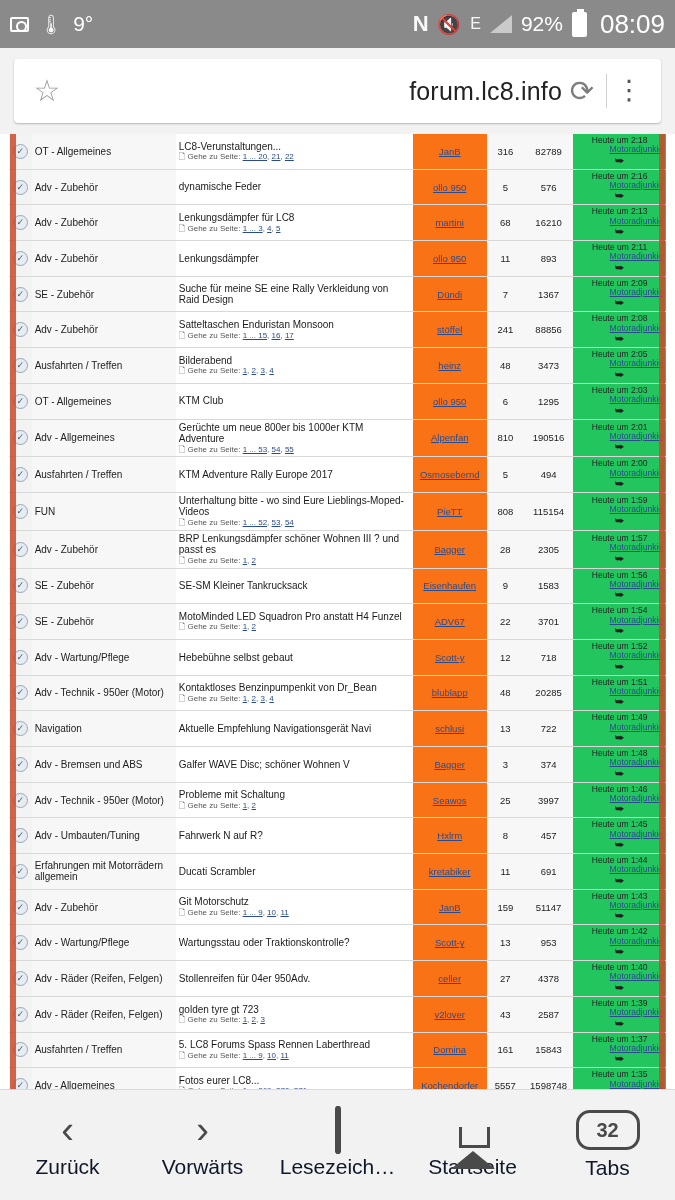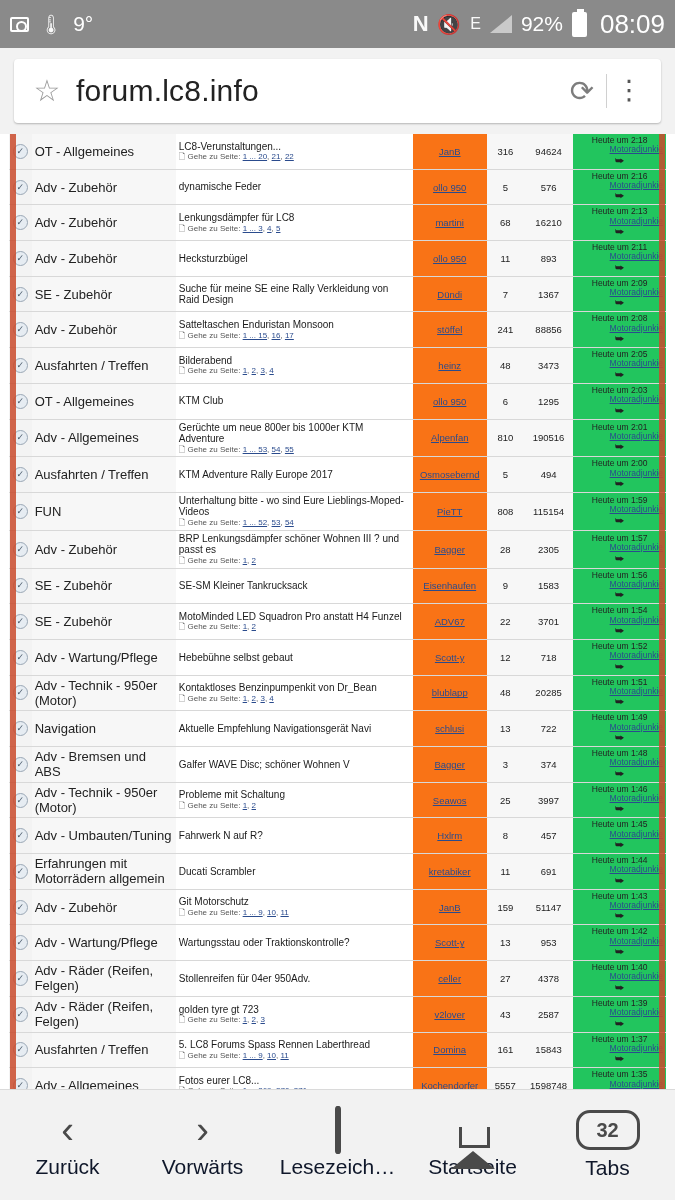--- a/index.html
+++ b/index.html
@@ -45,21 +45,21 @@
   }
   .urlbar {
     flex:1; height:64px; background:#fff; border-radius:4px;
     display:flex; align-items:center; padding:0 14px;
     box-shadow: 0 1px 2px rgba(0,0,0,.25);
   }
   .star {
     font-size:30px; color:#9b9b9b; width:38px; text-align:center; line-height:1;
   }
   .url-text {
-    flex:1; font-size:30px; color:#222; padding-left:10px; letter-spacing:.2px;
+    flex:1; font-size:25px; color:#222; padding-left:10px; letter-spacing:.2px;text-align:right;
   }
   .reload {
     font-size:29px; color:#7d7d7d; width:40px; text-align:center;
   }
   .divider-v { width:1px; height:34px; background:#d0d0d0; margin:0 4px; }
   .kebab { width:36px; text-align:center; color:#555; font-size:27px; line-height:.8; }
 
   
   .page {
     position:relative;
@@ -77,21 +77,21 @@
     table-layout: fixed;
     font-size: 10px; color:#222;
   }
   table.forum td {
     border-bottom:1px solid #d8d8d8;
     padding:2px 3px;
     vertical-align: middle;
     height: 22.3px;
   }
   .c-icon   { width:22px; text-align:center; background:#f3f3f3; }
-  .c-forum  { width:140px; background:#f7f7f7; font-size:13px; color:#222; }
+  .c-forum  { width:140px; background:#f7f7f7; font-size:10px; color:#222; }
   .c-topic  { width:230px; background:#ffffff; }
   .c-author { width:72px; text-align:center; background:#f97316; }
   .c-rep    { width:36px; text-align:center; background:#f7f7f7; }
   .c-views  { width:48px; text-align:center; background:#f7f7f7; }
   .c-last   { width:90px; text-align:center; background:#22c55e; }
 
   .tick {
     display:inline-block; width:15px; height:15px; border-radius:50%;
     border:1px solid #9aa7b5; background:#e6ecf2; color:#4a5a6a;
     font-size:9px; line-height:13px; text-align:center;
@@ -173,21 +173,21 @@
     <tbody id="rows">
         <tr>
           <td class="c-icon"><span class="tick">✓</span></td>
           <td class="c-forum">OT - Allgemeines</td>
           <td class="c-topic">
             <span class="topic-title">LC8-Verunstaltungen...</span>
             <span class="goto"><span>🗋</span> <span>Gehe zu Seite:</span> <span class="pg">1 ... 20</span>, <span class="pg">21</span>, <span class="pg">22</span></span>
           </td>
           <td class="c-author author"><a href="#">JanB</a></td>
           <td class="c-rep num">316</td>
-          <td class="c-views num">94624</td>
+          <td class="c-views num">82789</td>
           <td class="c-last"><span class="last-time">Heute um 2:18</span><span class="last-user">Motoradjunkie</span><span class="arrow"> ⮩</span></td>
         </tr>
         <tr>
           <td class="c-icon"><span class="tick">✓</span></td>
           <td class="c-forum">Adv - Zubehör</td>
           <td class="c-topic">
             <span class="topic-title">dynamische Feder</span>
           </td>
           <td class="c-author author"><a href="#">ollo 950</a></td>
           <td class="c-rep num">5</td>
@@ -203,21 +203,21 @@
           </td>
           <td class="c-author author"><a href="#">martini</a></td>
           <td class="c-rep num">68</td>
           <td class="c-views num">16210</td>
           <td class="c-last"><span class="last-time">Heute um 2:13</span><span class="last-user">Motoradjunkie</span><span class="arrow"> ⮩</span></td>
         </tr>
         <tr>
           <td class="c-icon"><span class="tick">✓</span></td>
           <td class="c-forum">Adv - Zubehör</td>
           <td class="c-topic">
-            <span class="topic-title">Hecksturzbügel</span>
+            <span class="topic-title">Lenkungsdämpfer</span>
           </td>
           <td class="c-author author"><a href="#">ollo 950</a></td>
           <td class="c-rep num">11</td>
           <td class="c-views num">893</td>
           <td class="c-last"><span class="last-time">Heute um 2:11</span><span class="last-user">Motoradjunkie</span><span class="arrow"> ⮩</span></td>
         </tr>
         <tr>
           <td class="c-icon"><span class="tick">✓</span></td>
           <td class="c-forum">SE - Zubehör</td>
           <td class="c-topic">

